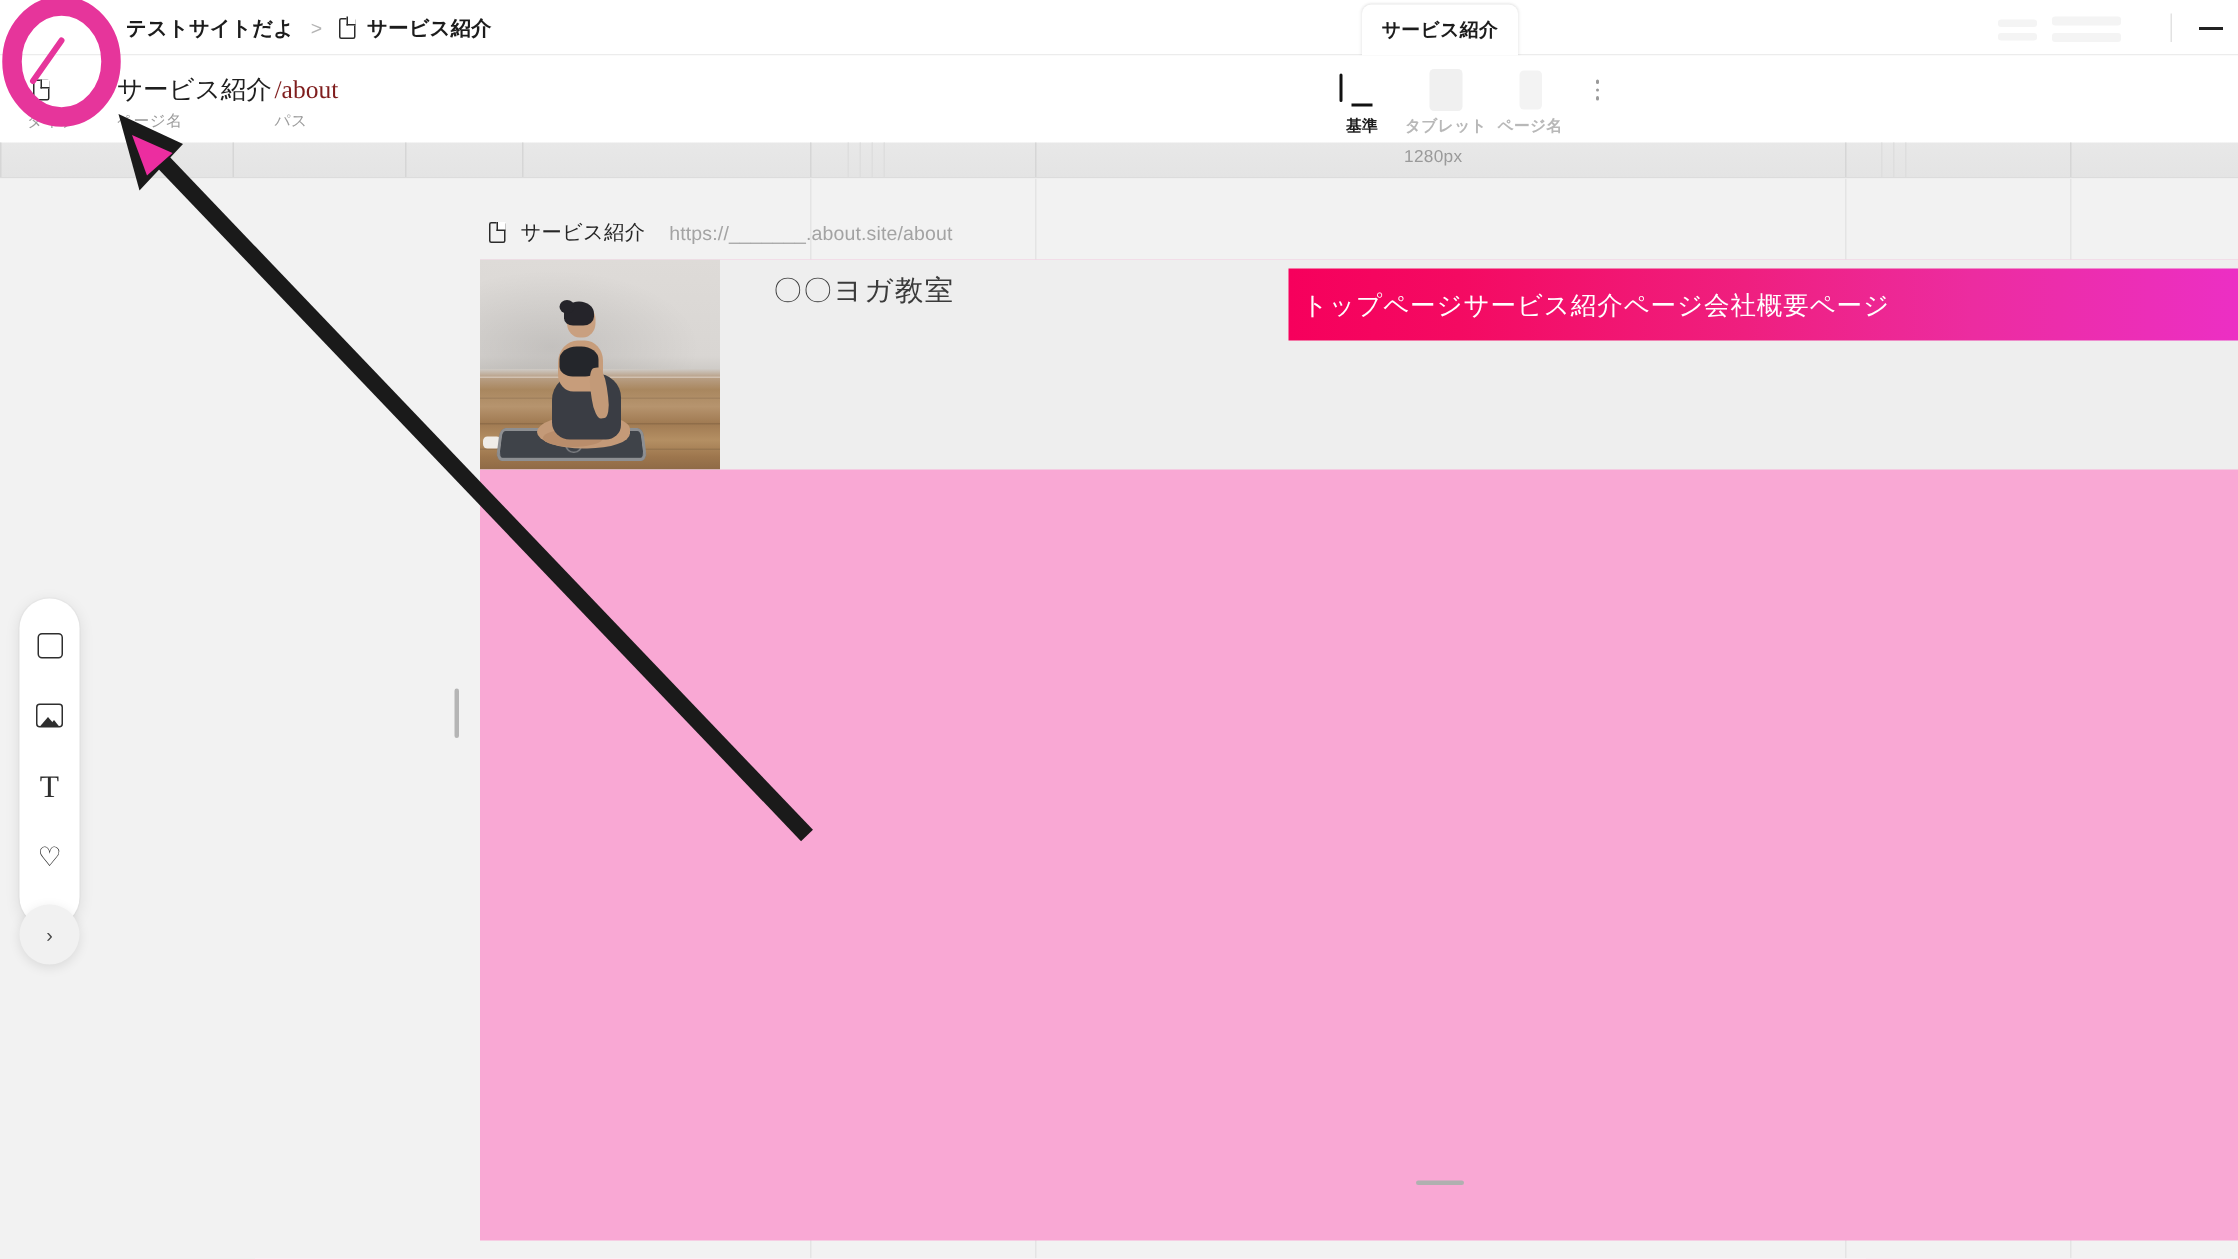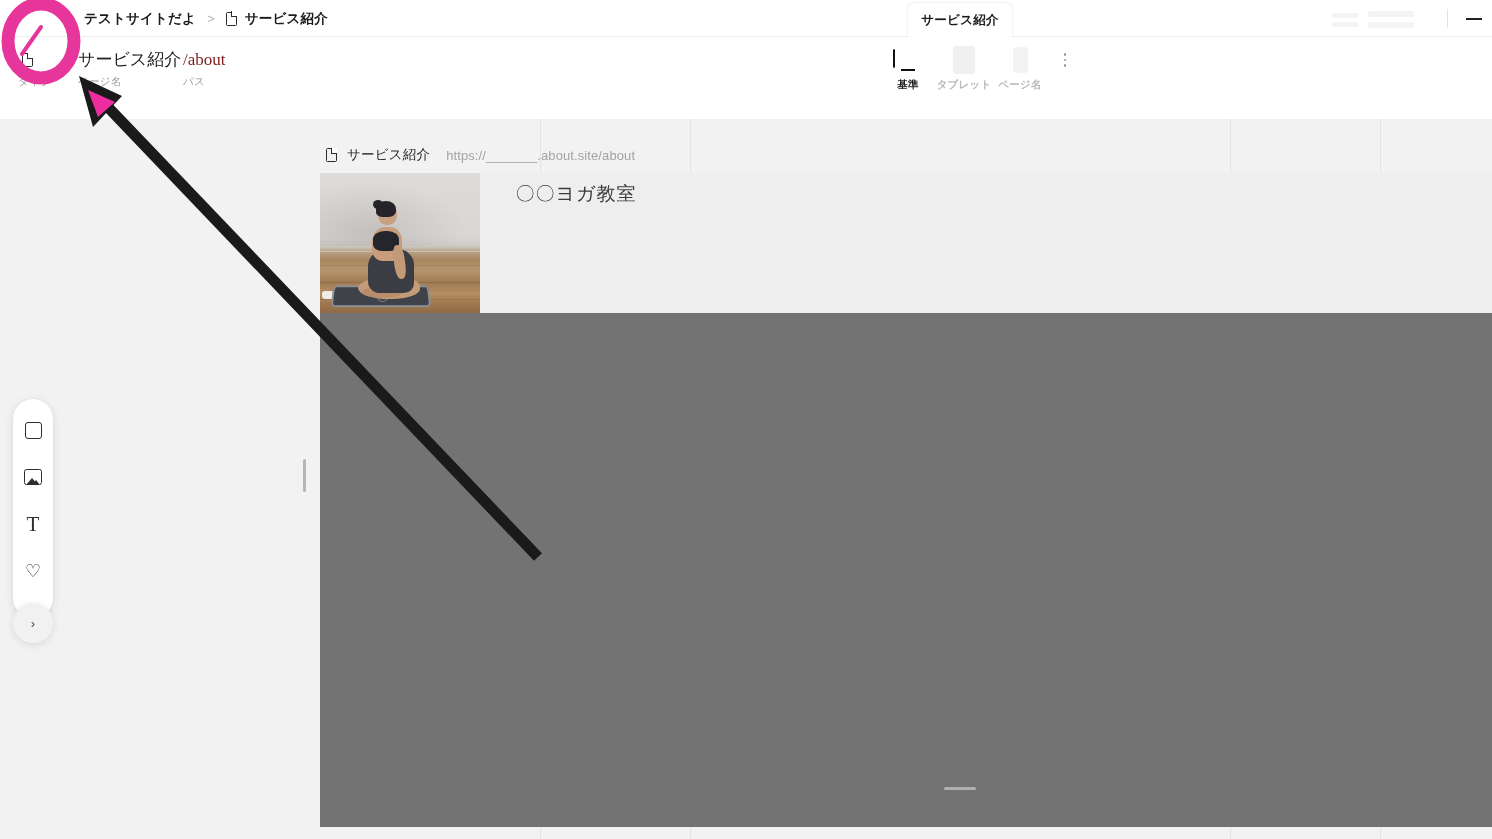--- a/index.html
+++ b/index.html
@@ -294,21 +294,21 @@
     letter-spacing: .1px;
     margin-left: 6px;
   }
 
   
   .artboard {
     position: absolute;
     left: 320px; top: 54px;
     width: 1172px;
     height: 654px;
-    background: #737373;
+    background: #f9a8d4;
     box-shadow: 0 0 0 0 rgba(0,0,0,0);
   }
 
   .hero {
     position: relative;
     width: 100%;
     height: 140px;
     background: #eeeeee;
   }
   .hero-img {
@@ -618,20 +618,38 @@
         <span class="lbl">ページ名</span>
       </div>
       <div class="kebab">
         <i></i>
           <i></i>
           <i></i>
       </div>
     </div>
   </div>
 
+  <div class="ruler">
+    <div class="div" style="left:0px;"></div>
+    <div class="div" style="left:155px;"></div>
+    <div class="div" style="left:270px;"></div>
+    <div class="div" style="left:348px;"></div>
+    <div class="div" style="left:540px;"></div>
+    <div class="tick" style="left:565px;"></div>
+    <div class="tick" style="left:573px;"></div>
+    <div class="tick" style="left:581px;"></div>
+    <div class="tick" style="left:589px;"></div>
+    <div class="div" style="left:690px;"></div>
+    <div class="div" style="left:1230px;"></div>
+    <div class="tick" style="left:1254px;"></div>
+    <div class="tick" style="left:1262px;"></div>
+    <div class="tick" style="left:1270px;"></div>
+    <div class="div" style="left:1380px;"></div>
+    <div class="rlbl" style="left:936px;">1280px</div>
+  </div>
 
   <div class="workspace">
 
     <div class="ws-guide" style="left:540px;"></div>
     <div class="ws-guide" style="left:690px;"></div>
     <div class="ws-guide" style="left:1230px;"></div>
     <div class="ws-guide" style="left:1380px;"></div>
 
     <div class="page-strip">
       <span class="file-ico"></span>
@@ -658,20 +676,23 @@
             <div class="top"></div>
             <div class="arm"></div>
             <div class="head"></div>
             <div class="hair"></div>
             <div class="bun"></div>
           </div>
         </div>
 
         <div class="hero-title">〇〇ヨガ教室</div>
 
+        <div class="nav-banner">
+          <span>トップページサービス紹介ページ会社概要ページ</span>
+        </div>
 
       </div>
     </div>
 
     <div class="v-handle" style="top:340px;"></div>
   </div>
 
   <div class="tool-dock">
     <div class="tool">
       <span class="t-box"></span>

